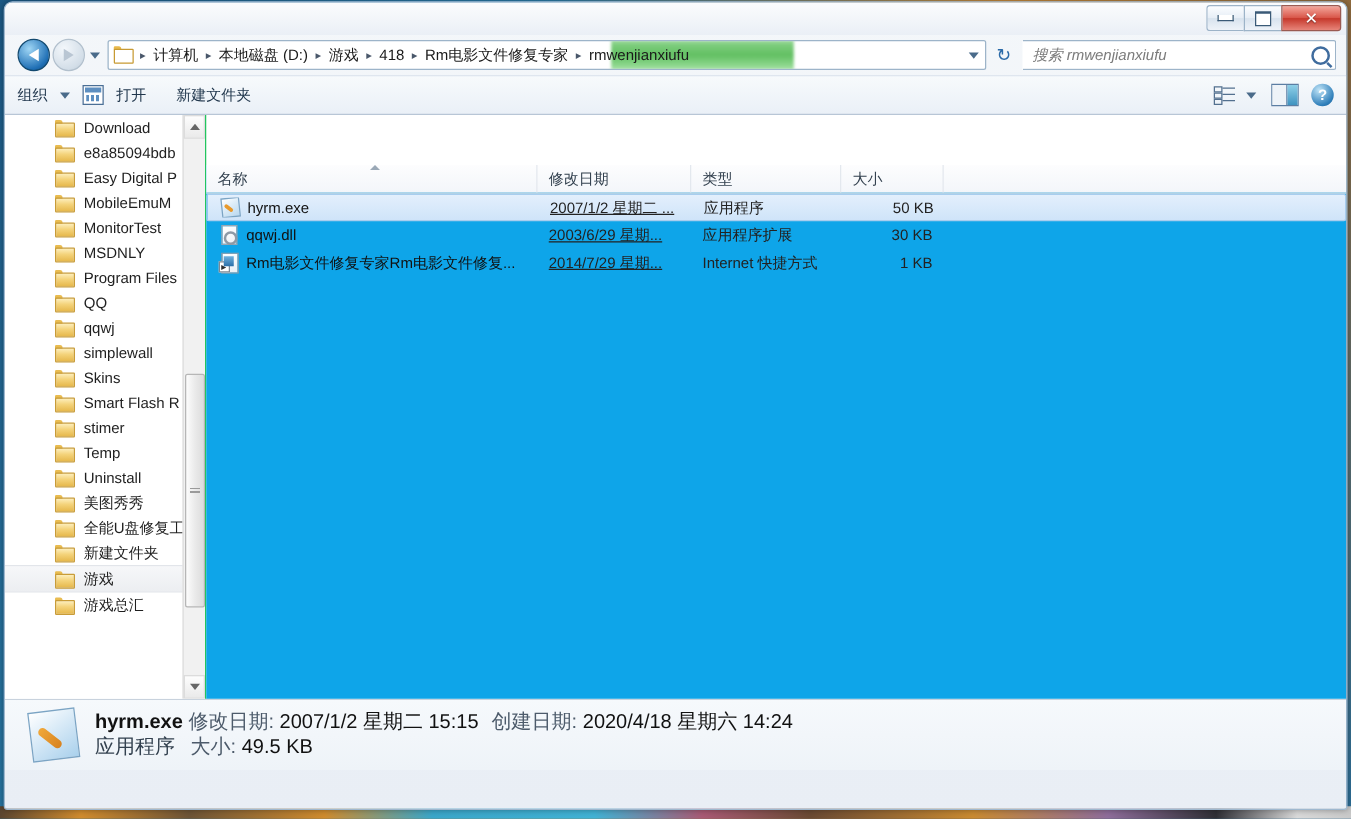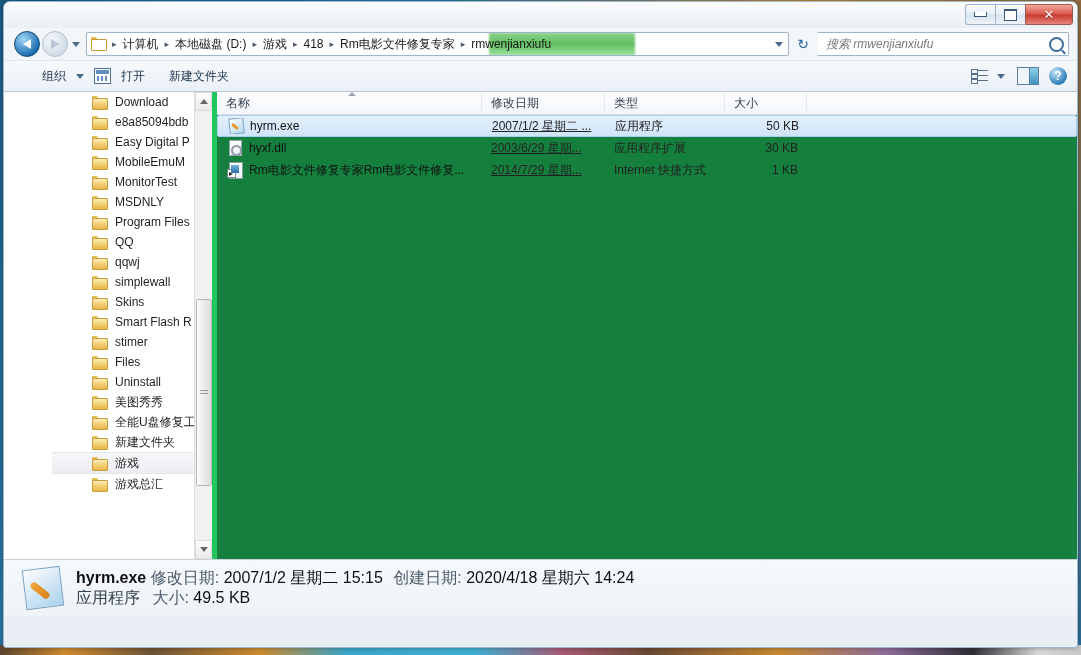--- a/index.html
+++ b/index.html
@@ -79,21 +79,21 @@
   #searchph{flex:1;font-style:italic;color:#7b7b7b;font-size:12px;}
   .mag{width:11px;height:11px;border:2px solid #3f6c9e;border-radius:50%;position:relative;flex:none;}
   .mag:after{content:"";position:absolute;right:-4px;bottom:-3px;width:5px;height:2px;
     background:#3f6c9e;transform:rotate(45deg);}
 
   
   #menubar{height:24px;display:flex;align-items:center;padding-left:14px;gap:2px;}
   .menuitem{padding:3px 9px;font-size:12px;color:#1b1b1b;}
 
   
-  #cmdbar{height:30px;display:flex;align-items:center;padding-left:32px;
+  #cmdbar{height:30px;display:flex;align-items:center;padding-left:4px;
     background:linear-gradient(180deg,#f7fafc 0%,#eaf0f7 100%);
     border-top:1px solid #dfe6ef;border-bottom:1px solid #b8c6d6;}
   .cmdtext{font-size:12px;color:#21374d;padding:3px 6px;}
   .cmdcaret{margin-left:4px;margin-right:10px;}
   .cmd-open-icon{width:15px;height:14px;border:1px solid #4a6f96;background:#fff;
     position:relative;margin-right:4px;flex:none;}
   .cmd-open-icon:before{content:"";position:absolute;left:1px;top:1px;right:1px;height:4px;
     background:#5e8fc0;}
   .cmd-open-icon:after{content:"";position:absolute;left:2px;bottom:2px;right:2px;height:5px;
     background:repeating-linear-gradient(90deg,#5e8fc0 0 2px,#fff 2px 4px);}
@@ -108,21 +108,21 @@
   .helpbtn{width:18px;height:18px;border-radius:50%;
     background:radial-gradient(circle at 35% 28%,#bfe4f7,#2f7fba 70%,#1d5c8e);
     color:#fff;font-size:12px;font-weight:bold;display:flex;align-items:center;
     justify-content:center;margin-left:8px;}
 
   
   #content{display:flex;height:467px;background:#fff;}
 
   
   #navpane{width:160px;position:relative;background:#fff;
-    border-right:5px solid #22c55e;overflow:hidden;padding-left:48px;}
+    border-right:1px solid #22c55e;overflow:hidden;}
   .treeitem{height:20px;display:flex;align-items:center;padding-left:40px;font-size:12px;color:#1f1f1f;}
   .treeitem.sel{background:linear-gradient(180deg,#f6f7f9 0%,#eceef1 100%);
     border-top:1px solid #e2e5ea;border-bottom:1px solid #e2e5ea;}
   .tfolder{width:16px;height:13px;margin-right:7px;flex:none;position:relative;}
   .tfolder:before{content:"";position:absolute;left:0;top:0;width:6px;height:3px;
     background:#e9bc51;border-radius:1px 2px 0 0;}
   .tfolder:after{content:"";position:absolute;left:0;top:2px;width:14px;height:10px;
     background:linear-gradient(180deg,#fdeebb 0%,#f4d37a 45%,#e6b84c 100%);
     border:1px solid #c89c38;border-radius:1px;}
   .tlabel{white-space:nowrap;overflow:hidden;}
@@ -136,21 +136,21 @@
   .sbtn .up{border-bottom:5px solid #666;}
   .sbtn .dn{border-top:5px solid #666;}
   #navthumb{position:absolute;left:1px;width:14px;top:207px;height:185px;
     border:1px solid #b6b6b6;border-radius:2px;
     background:linear-gradient(90deg,#fdfdfd 0%,#eaeaea 50%,#dcdcdc 100%);
     display:flex;align-items:center;justify-content:center;}
   #navthumb .grip{width:8px;height:6px;
     background:repeating-linear-gradient(180deg,#9a9a9a 0 1px,transparent 1px 3px);}
 
   
-  #listpane{flex:1;position:relative;background:#15803d;}
+  #listpane{flex:1;position:relative;background:#0ea5e9;margin-top:40px;}
   #colhdr{height:22px;display:flex;border-bottom:1px solid #d9dee5;
     background:linear-gradient(180deg,#fdfdfe 0%,#f3f6fa 100%);position:relative;}
   .col{display:flex;align-items:center;font-size:12px;color:#33414f;
     padding-left:9px;border-right:1px solid #e3e8ee;box-sizing:border-box;}
   .col.c1{width:265px;}
   .col.c2{width:123px;}
   .col.c3{width:120px;}
   .col.c4{width:82px;}
   .col.c5{flex:1;border-right:none;}
   #sortmark{position:absolute;left:131px;top:0px;width:0;height:0;
@@ -358,21 +358,21 @@
           <div class="treeitem">
             <span class="tfolder"></span>
             <span class="tlabel">Smart Flash R</span>
           </div>
           <div class="treeitem">
             <span class="tfolder"></span>
             <span class="tlabel">stimer</span>
           </div>
           <div class="treeitem">
             <span class="tfolder"></span>
-            <span class="tlabel">Files</span>
+            <span class="tlabel">Temp</span>
           </div>
           <div class="treeitem">
             <span class="tfolder"></span>
             <span class="tlabel">Uninstall</span>
           </div>
           <div class="treeitem">
             <span class="tfolder"></span>
             <span class="tlabel">美图秀秀</span>
           </div>
           <div class="treeitem">
@@ -420,21 +420,21 @@
               <span class="fileicon ic-exe"></span>
               <span>hyrm.exe</span>
             </div>
             <div class="cell date">2007/1/2 星期二 ...</div>
             <div class="cell type">应用程序</div>
             <div class="cell size">50 KB</div>
           </div>
           <div class="row">
             <div class="cell name">
               <span class="fileicon ic-dll"></span>
-              <span>hyxf.dll</span>
+              <span>qqwj.dll</span>
             </div>
             <div class="cell date">2003/6/29 星期...</div>
             <div class="cell type">应用程序扩展</div>
             <div class="cell size">30 KB</div>
           </div>
           <div class="row">
             <div class="cell name">
               <span class="fileicon ic-url">
                 <i class="shortcut"></i>
               </span>

